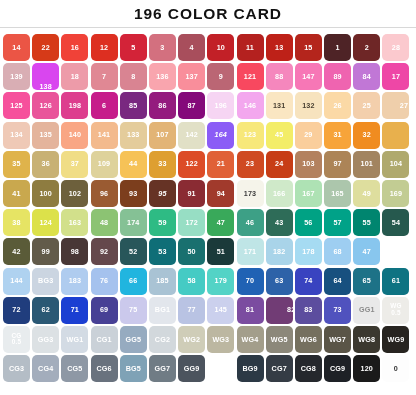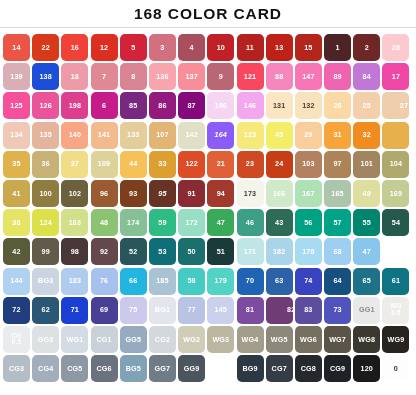--- a/index.html
+++ b/index.html
@@ -75,21 +75,21 @@
   .swatch.twoline .lbl {
     font-size: 6.4px;
   }
 </style>
 </head>
 <body>
 
 <div id="page">
 
   <div class="header">
-    <div class="title">168 COLOR CARD</div>
+    <div class="title">196 COLOR CARD</div>
   </div>
 
   <div class="divider"></div>
 
   <div class="grid" id="swatch-grid">
       <div class="row">
         <div class="swatch" style="background: rgb(235, 85, 69);">
           <span class="lbl" style="color: rgb(255, 255, 255);">14</span>
         </div>
         <div class="swatch" style="background: rgb(214, 58, 24);">
@@ -129,21 +129,21 @@
           <span class="lbl" style="color: rgb(255, 255, 255);">2</span>
         </div>
         <div class="swatch" style="background: rgb(251, 201, 206);">
           <span class="lbl" style="color: rgb(255, 255, 255);">28</span>
         </div>
       </div>
       <div class="row">
         <div class="swatch" style="background: rgb(217, 174, 180);">
           <span class="lbl" style="color: rgb(255, 255, 255);">139</span>
         </div>
-        <div class="swatch" style="background: #1d4ed8;">
+        <div class="swatch" style="background: #d946ef; align-items: flex-end;">
           <span class="lbl" style="color: rgb(255, 255, 255);">138</span>
         </div>
         <div class="swatch" style="background: rgb(237, 155, 169);">
           <span class="lbl" style="color: rgb(255, 255, 255);">18</span>
         </div>
         <div class="swatch" style="background: rgb(224, 136, 148);">
           <span class="lbl" style="color: rgb(255, 255, 255);">7</span>
         </div>
         <div class="swatch" style="background: rgb(217, 132, 146);">
           <span class="lbl" style="color: rgb(255, 255, 255);">8</span>

